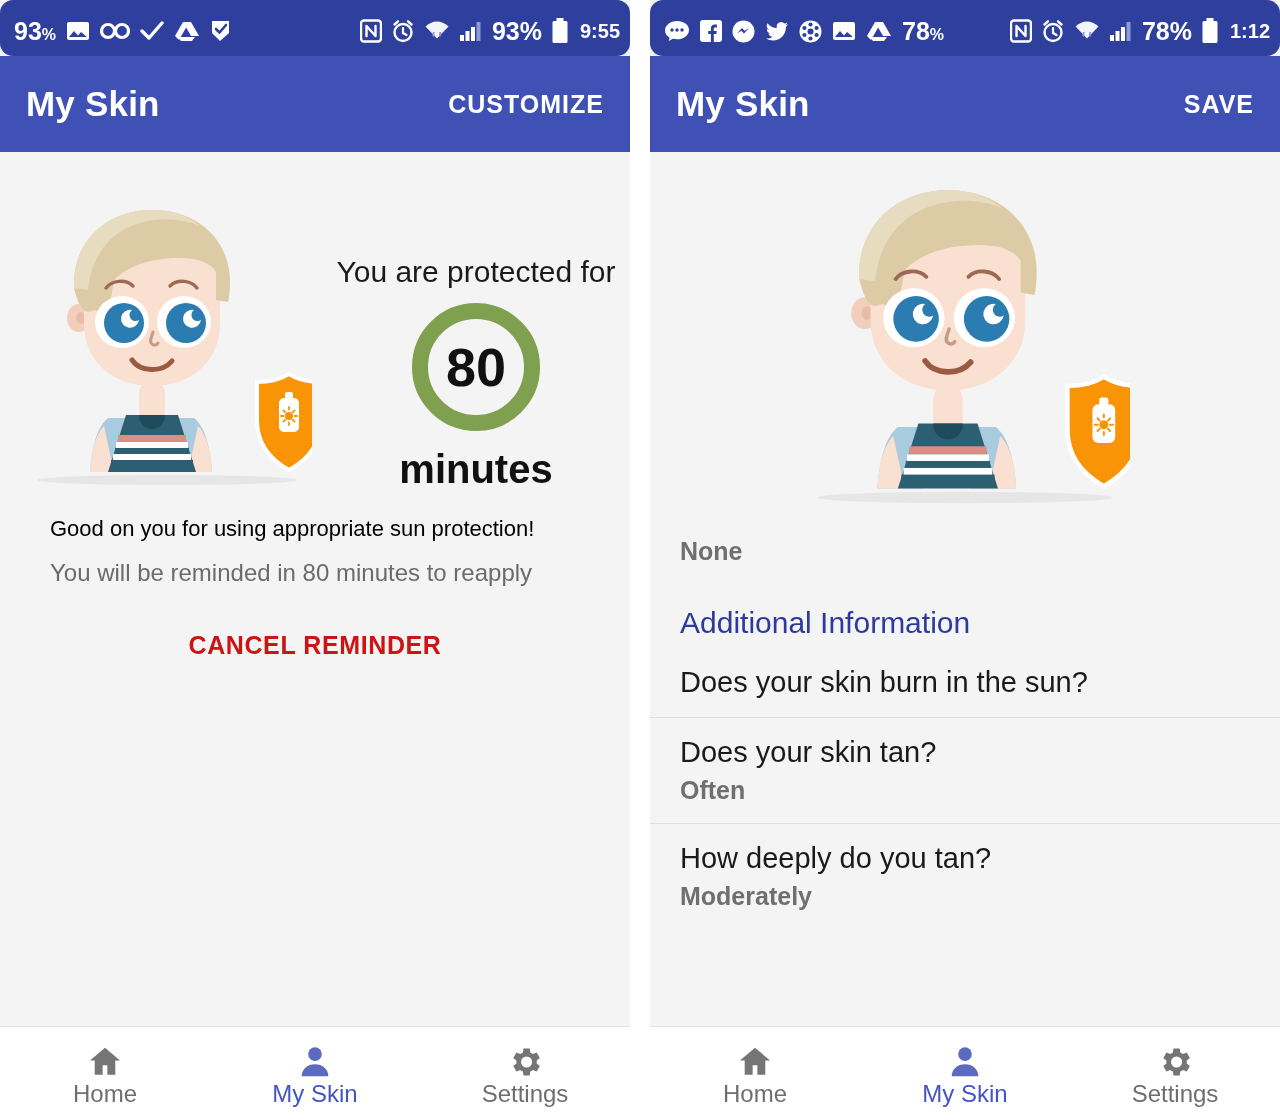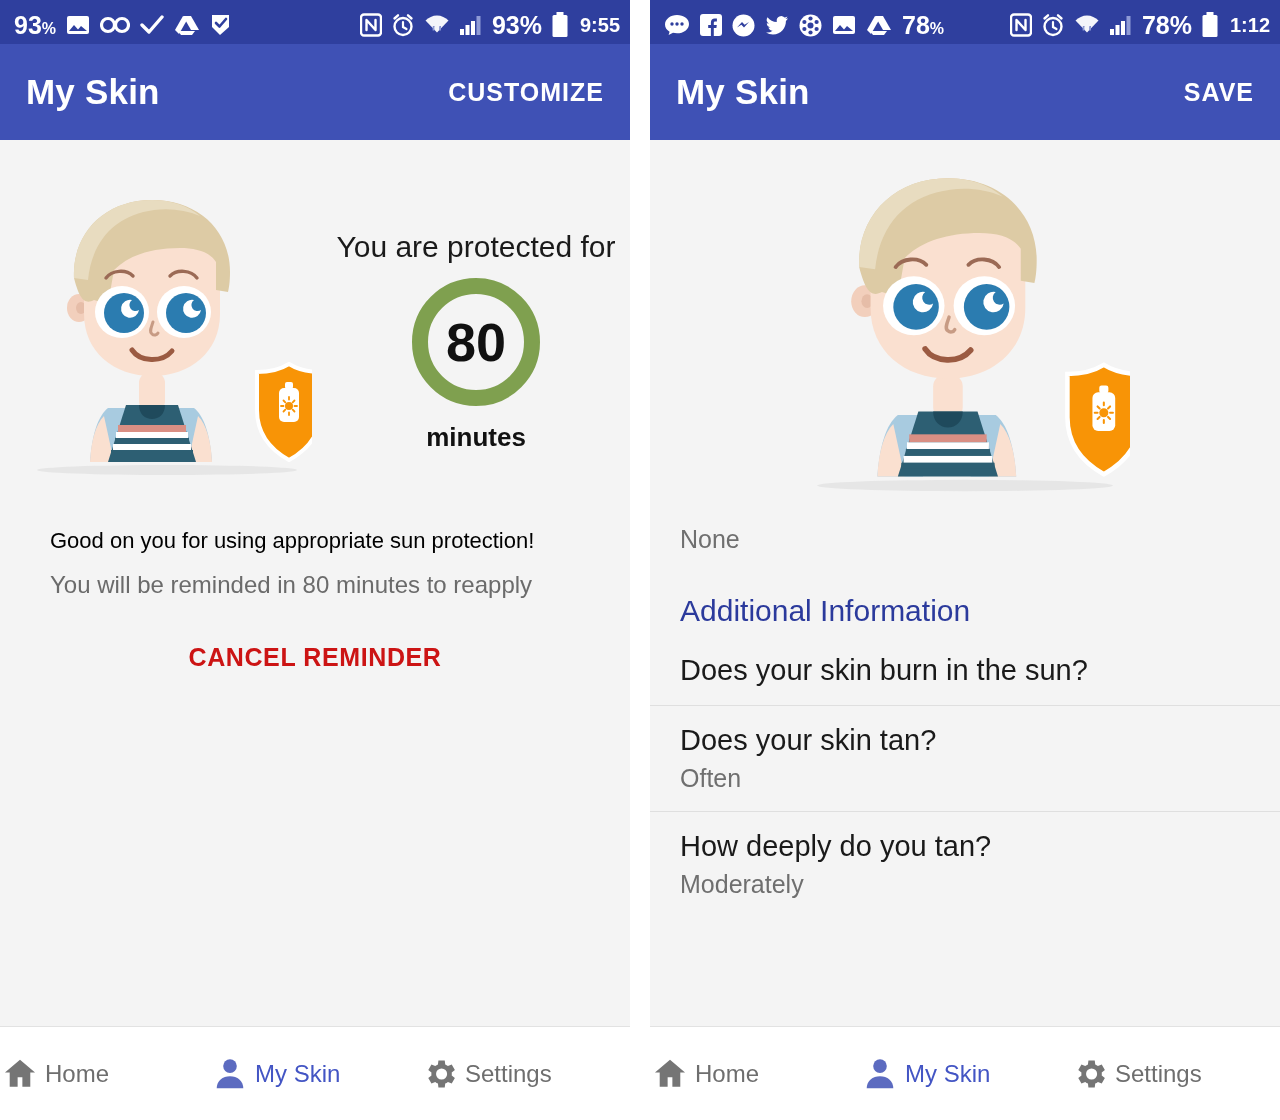--- a/index.html
+++ b/index.html
@@ -17,30 +17,31 @@
     height: 1120px;
     background: #f4f4f4;
     overflow: hidden;
     display: flex;
     flex-direction: column;
   }
   .phone.left  { margin-right: 20px; }
 
   
   .statusbar {
-    height: 44px;
+    height: 56px;
     background: #2f3f9e;
     color: #ffffff;
     display: flex;
     align-items: center;
     padding: 6px 10px 0 14px;
     flex: 0 0 auto;
     font-size: 25px;
     font-weight: 700;
     letter-spacing: 0px;
+    border-radius: 13px;
   }
   .sb-left { display: flex; align-items: center; gap: 10px; }
   .sb-right { display: flex; align-items: center; gap: 9px; margin-left: auto; }
   .sb-ico { display: inline-flex; align-items: center; justify-content: center; }
   .sb-ico svg { display: block; }
   .pct { font-size: 25px; font-weight: 700; line-height: 1; }
   .pct small { font-size: 16px; }
   .clock { font-size: 20px; font-weight: 700; line-height: 1; margin-left: 2px; }
 
   
@@ -63,77 +64,76 @@
     color: #ffffff;
     font-size: 25px;
     font-weight: 700;
     letter-spacing: 1px;
   }
 
   
   .content { flex: 1 1 auto; position: relative; overflow: hidden; background: #f4f4f4; }
 
   
-  .hero-row { display: flex; align-items: flex-start; padding: 18px 0 0 12px; height: 340px; margin-top: 24px; }
+  .hero-row { display: flex; align-items: flex-end; padding: 18px 0 0 12px; height: 340px; }
   .avatar-wrap { width: 310px; display: flex; justify-content: center; align-items: flex-start; }
   .timer-col { flex: 1; display: flex; flex-direction: column; align-items: center; padding-top: 48px; }
   .timer-caption { font-size: 30px; color: #1a1a1a; margin-bottom: 14px; }
   .ring {
     width: 128px; height: 128px; border-radius: 50%;
     border: 16px solid #7fa04f;
     display: flex; align-items: center; justify-content: center;
     background: #f4f4f4;
   }
   .ring-value { font-size: 54px; font-weight: 700; color: #111111; line-height: 1; }
-  .timer-unit { font-size: 26px; font-weight: 700; color: #111111; margin-top: 16px; }
+  .timer-unit { font-size: 40px; font-weight: 700; color: #111111; margin-top: 16px; }
 
   .msg-block { padding: 24px 50px 0 50px; }
   .msg-title { font-size: 22px; line-height: 1.22; color: #000000; font-weight: 400; }
   .msg-sub { font-size: 24px; color: #6b6b6b; margin-top: 16px; }
   .cancel-row { text-align: center; margin-top: 44px; }
   .cancel-btn {
     display: inline-block;
     color: #cc1414;
     font-size: 25px;
     font-weight: 700;
     letter-spacing: 0.6px;
     background: none; border: none; cursor: pointer;
     font-family: "Liberation Sans", sans-serif;
   }
 
   
   .hero-center { display: flex; justify-content: center; padding-top: 16px; height: 360px; }
   .form-list { padding: 0 0 0 0; }
   .field { padding: 18px 30px 18px 30px; }
   .field-label { font-size: 29px; color: #1a1a1a; }
-  .field-value { font-size: 25px; color: #6f6f6f; margin-top: 7px; }
+  .field-value { font-size: 25px; color: #6f6f6f; margin-top: 7px; font-weight: bold; }
   .section-head {
     padding: 22px 30px 8px 30px;
     font-size: 30px;
     color: #2b3a9c;
     font-weight: 400;
   }
   .divider { height: 1px; background: #dfdfdf; margin: 0 0 0 0; }
 
   
   .bottomnav {
     height: 94px;
     background: #ffffff;
     border-top: 1px solid #e2e2e2;
     display: flex;
     align-items: center;
     flex: 0 0 auto;
   }
   .navitem {
     flex: 1;
     display: flex;
-    flex-direction: row;
+    flex-direction: column;
     align-items: center;
     justify-content: flex-start;
-    gap: 5px;
     cursor: pointer;
   }
   .navitem .lbl { font-size: 24px; color: #6e6e6e; line-height: 1; }
   .navitem.active .lbl { color: #4355c4; }
   .navicon { width: 40px; height: 40px; display: flex; align-items: center; justify-content: center; }
   .navicon svg { display: block; }
 
   .clip-fade {
     position: absolute; left: 0; right: 0; bottom: 0; height: 14px;
     background: linear-gradient(to bottom, rgba(244,244,244,0), #f4f4f4 70%);

